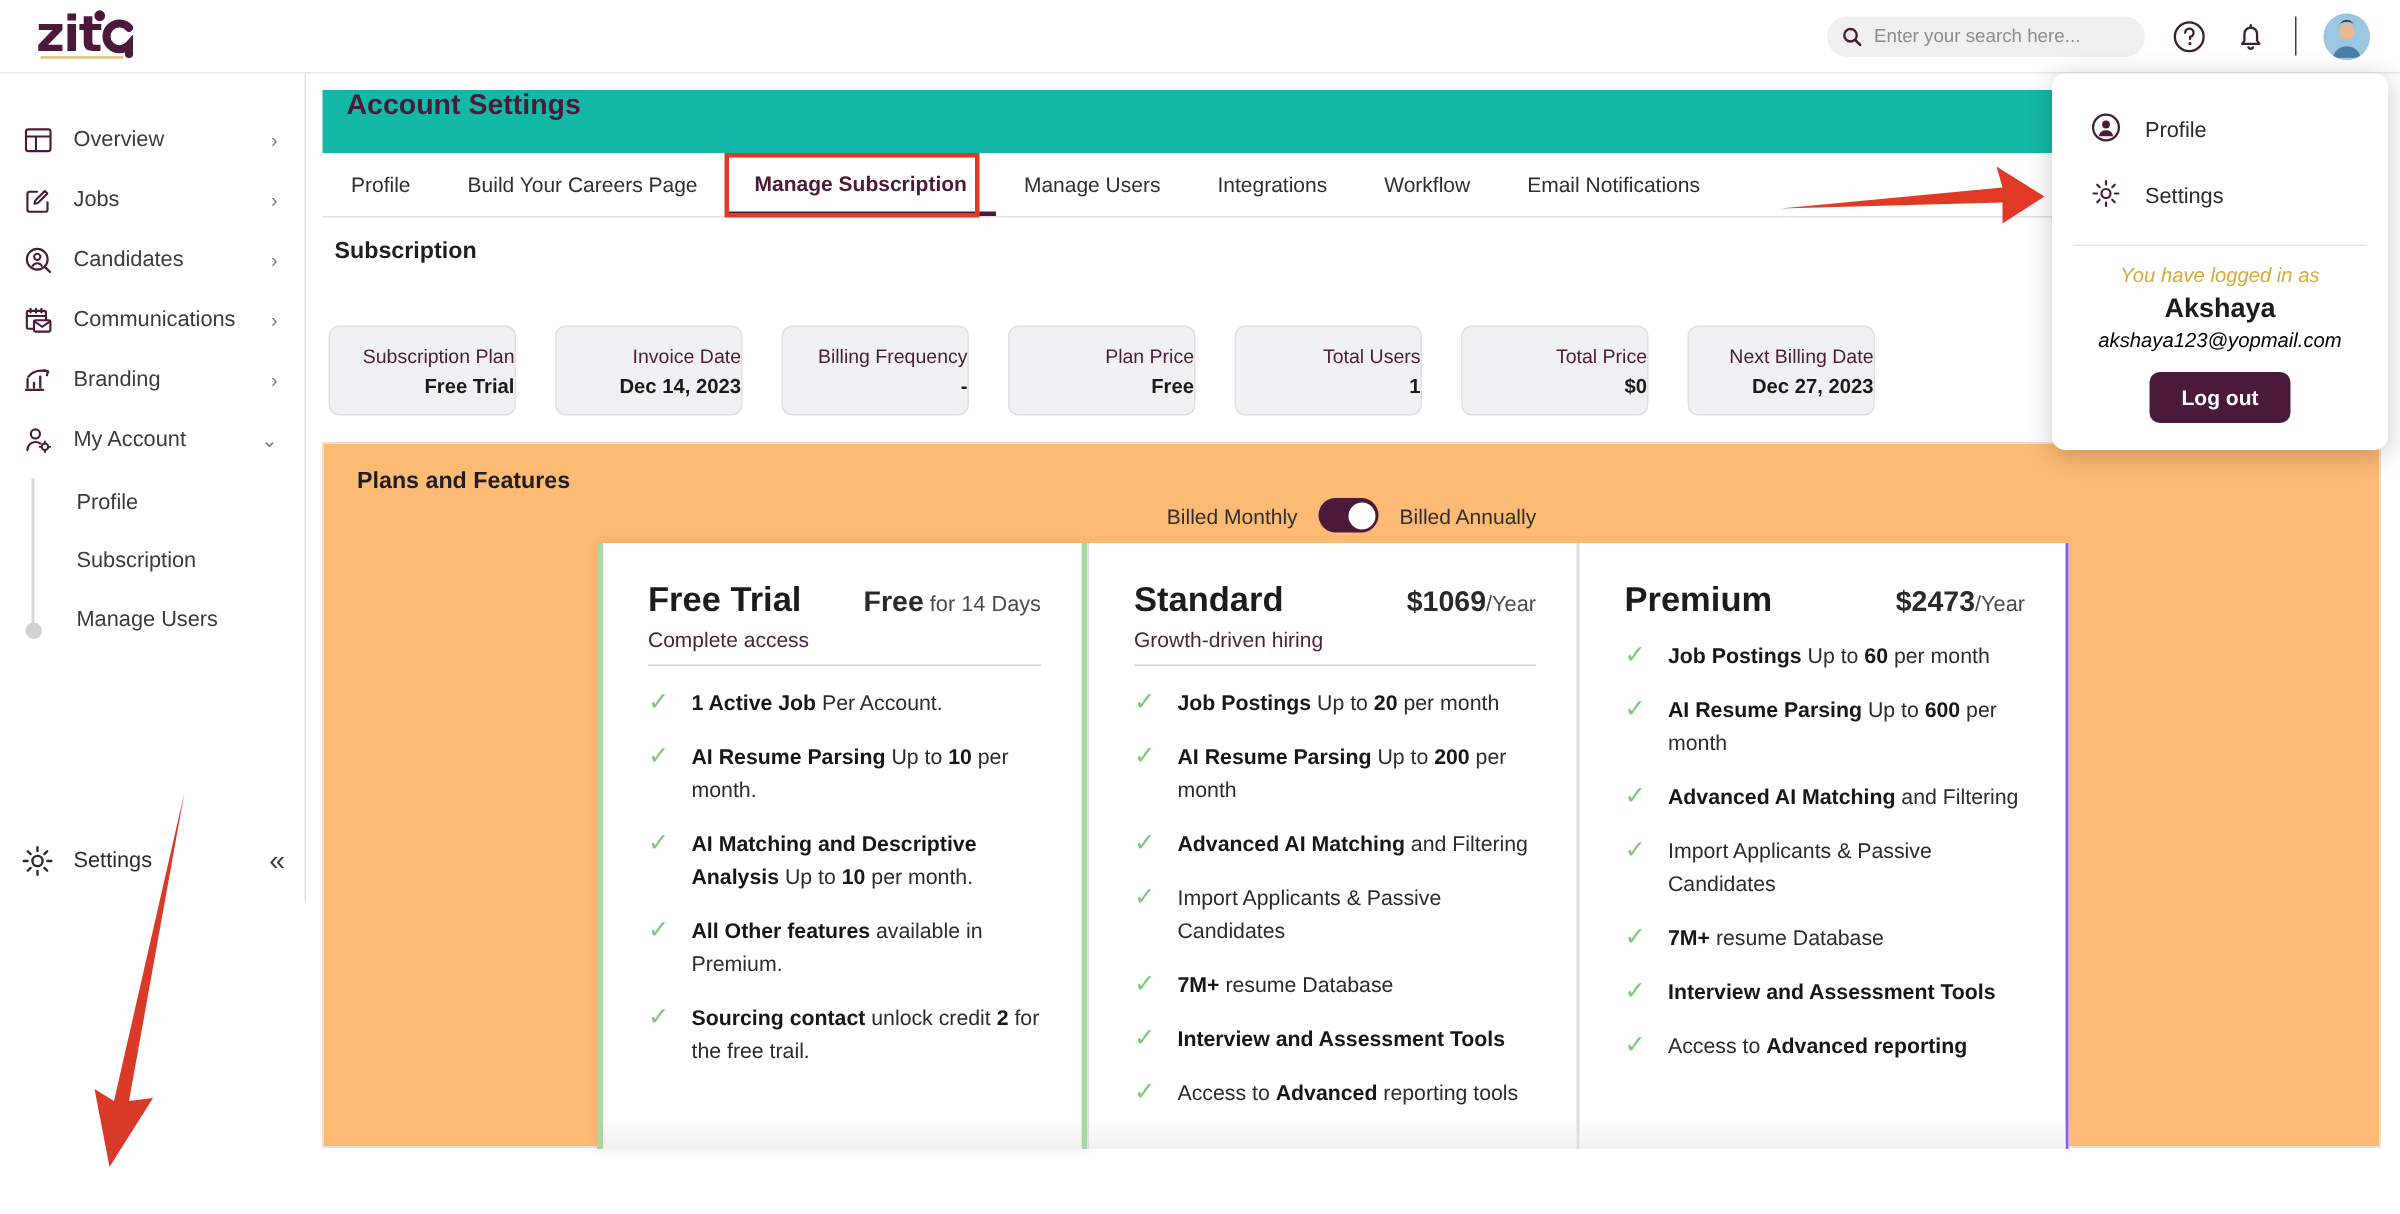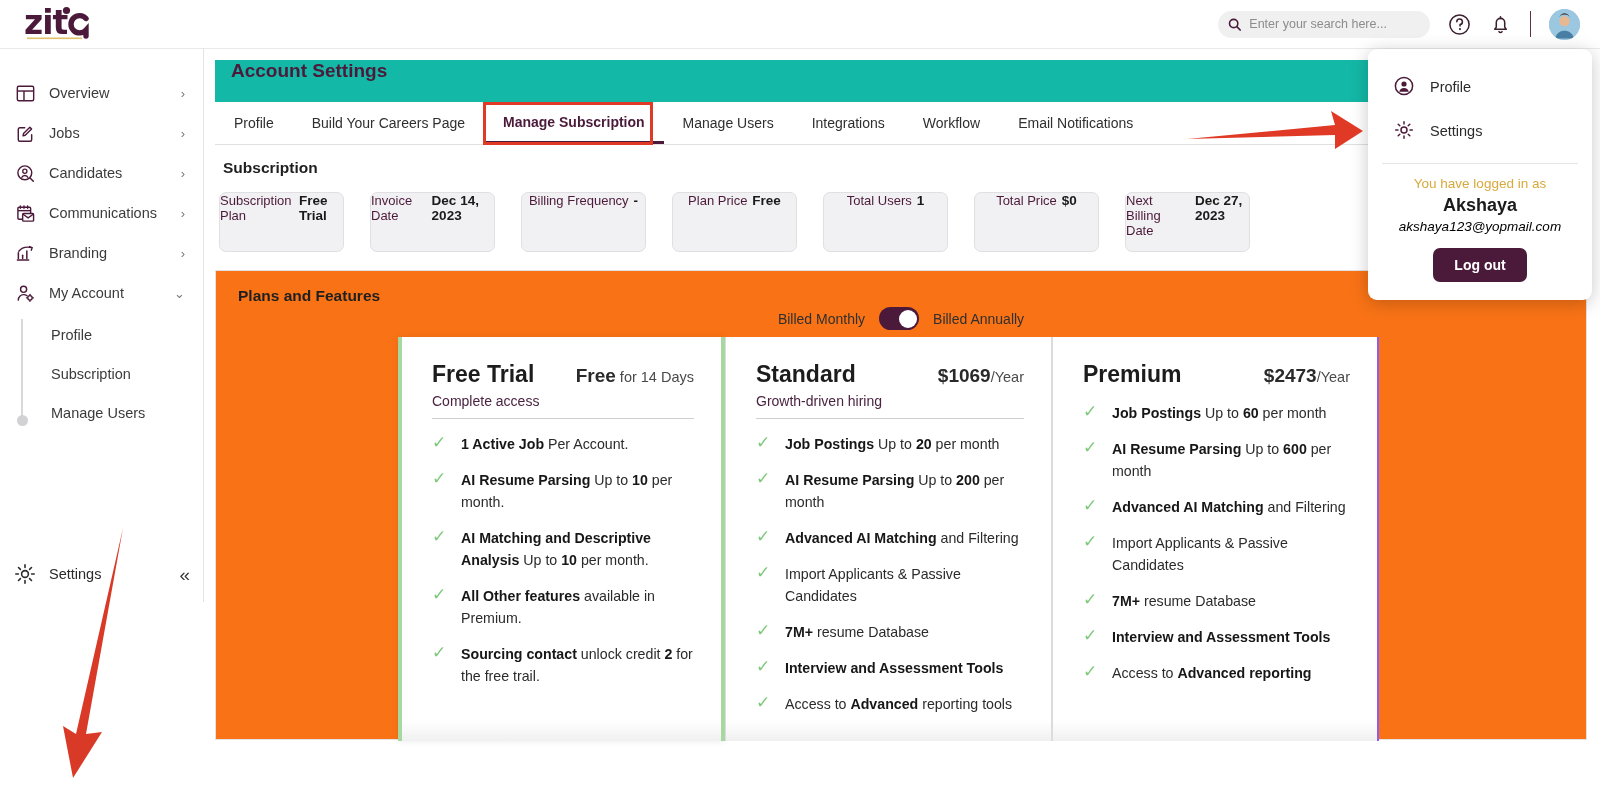--- a/index.html
+++ b/index.html
@@ -109,29 +109,29 @@
     position: absolute; left: 268px; top: 0px; width: 170px; height: 43px;
     border: 3px solid #e03a26; pointer-events: none;
   }
 
   .panel { padding: 14px 13px 0 11px; }
   .section-title { font-size: 15.5px; font-weight: 700; color: #1f1f1f; padding-left: 8px; }
 
   .stat-row { display: flex; gap: 26px; margin-top: 15px; padding-left: 4px; }
   .stat-card {
     width: 125px; height: 60px; background: #f1f0f2; border: 1px solid #e0dfe2;
-    border-radius: 7px; display: flex; flex-direction: row;
-    align-items: flex-start; justify-content: center; gap: 5px;
+    border-radius: 7px; display: flex; flex-direction: column;
+    align-items: flex-end; justify-content: center; gap: 5px; margin-top: 25px;
   }
   .stat-label { font-size: 13px; color: #4b1a3a; }
   .stat-value { font-size: 13.5px; font-weight: 700; color: #1a1a1a; }
 
   .plans-box {
     margin: 18px 13px 0 11px; border: 1px solid #e2e2e4; border-top: 1px solid #e2e2e4;
-    height: 470px; position: relative; background: #f97316;
+    height: 470px; position: relative; background: #fdba74;
   }
   .plans-head { padding: 16px 0 0 22px; font-size: 15.5px; font-weight: 700; color: #1f1f1f; }
   .billing-toggle {
     position: absolute; top: 36px; left: 0; width: 100%;
     display: flex; align-items: center; justify-content: center; gap: 14px;
     font-size: 14px; color: #2f2f2f;
   }
   .switch {
     width: 40px; height: 23px; border-radius: 12px; background: #4b1a3a;
     position: relative; cursor: pointer;
@@ -181,21 +181,21 @@
     background: #fff; border-radius: 9px;
     box-shadow: 0 3px 18px rgba(0,0,0,0.22);
     padding: 16px 0 18px; z-index: 50;
   }
   .dd-item {
     display: flex; align-items: center; gap: 16px;
     height: 44px; padding-left: 26px; font-size: 14.5px; color: #2b2b2b;
     cursor: pointer;
   }
   .dd-sep { height: 1px; background: #e6e6e8; margin: 10px 14px 0; }
-  .dd-loggedin { text-align: center; color: #d8a93b; font-size: 13.5px; margin-top: 12px; }
+  .dd-loggedin { text-align: center; color: #d8a93b; font-size: 13.5px; margin-top: 12px; font-style: italic; }
   .dd-name { text-align: center; font-size: 18px; font-weight: 700; color: #1b1b1b; margin-top: 4px; }
   .dd-email { text-align: center; font-size: 13.5px; color: #000000; margin-top: 3px; font-style: italic; }
   .logout-wrap { display: flex; justify-content: center; margin-top: 14px; }
   .logout-btn {
     background: #4b1a3a; color: #fff; border: none; border-radius: 7px;
     padding: 9px 21px; font-size: 14px; font-weight: 700; cursor: pointer;
     font-family: "Liberation Sans", sans-serif;
   }
 
   

